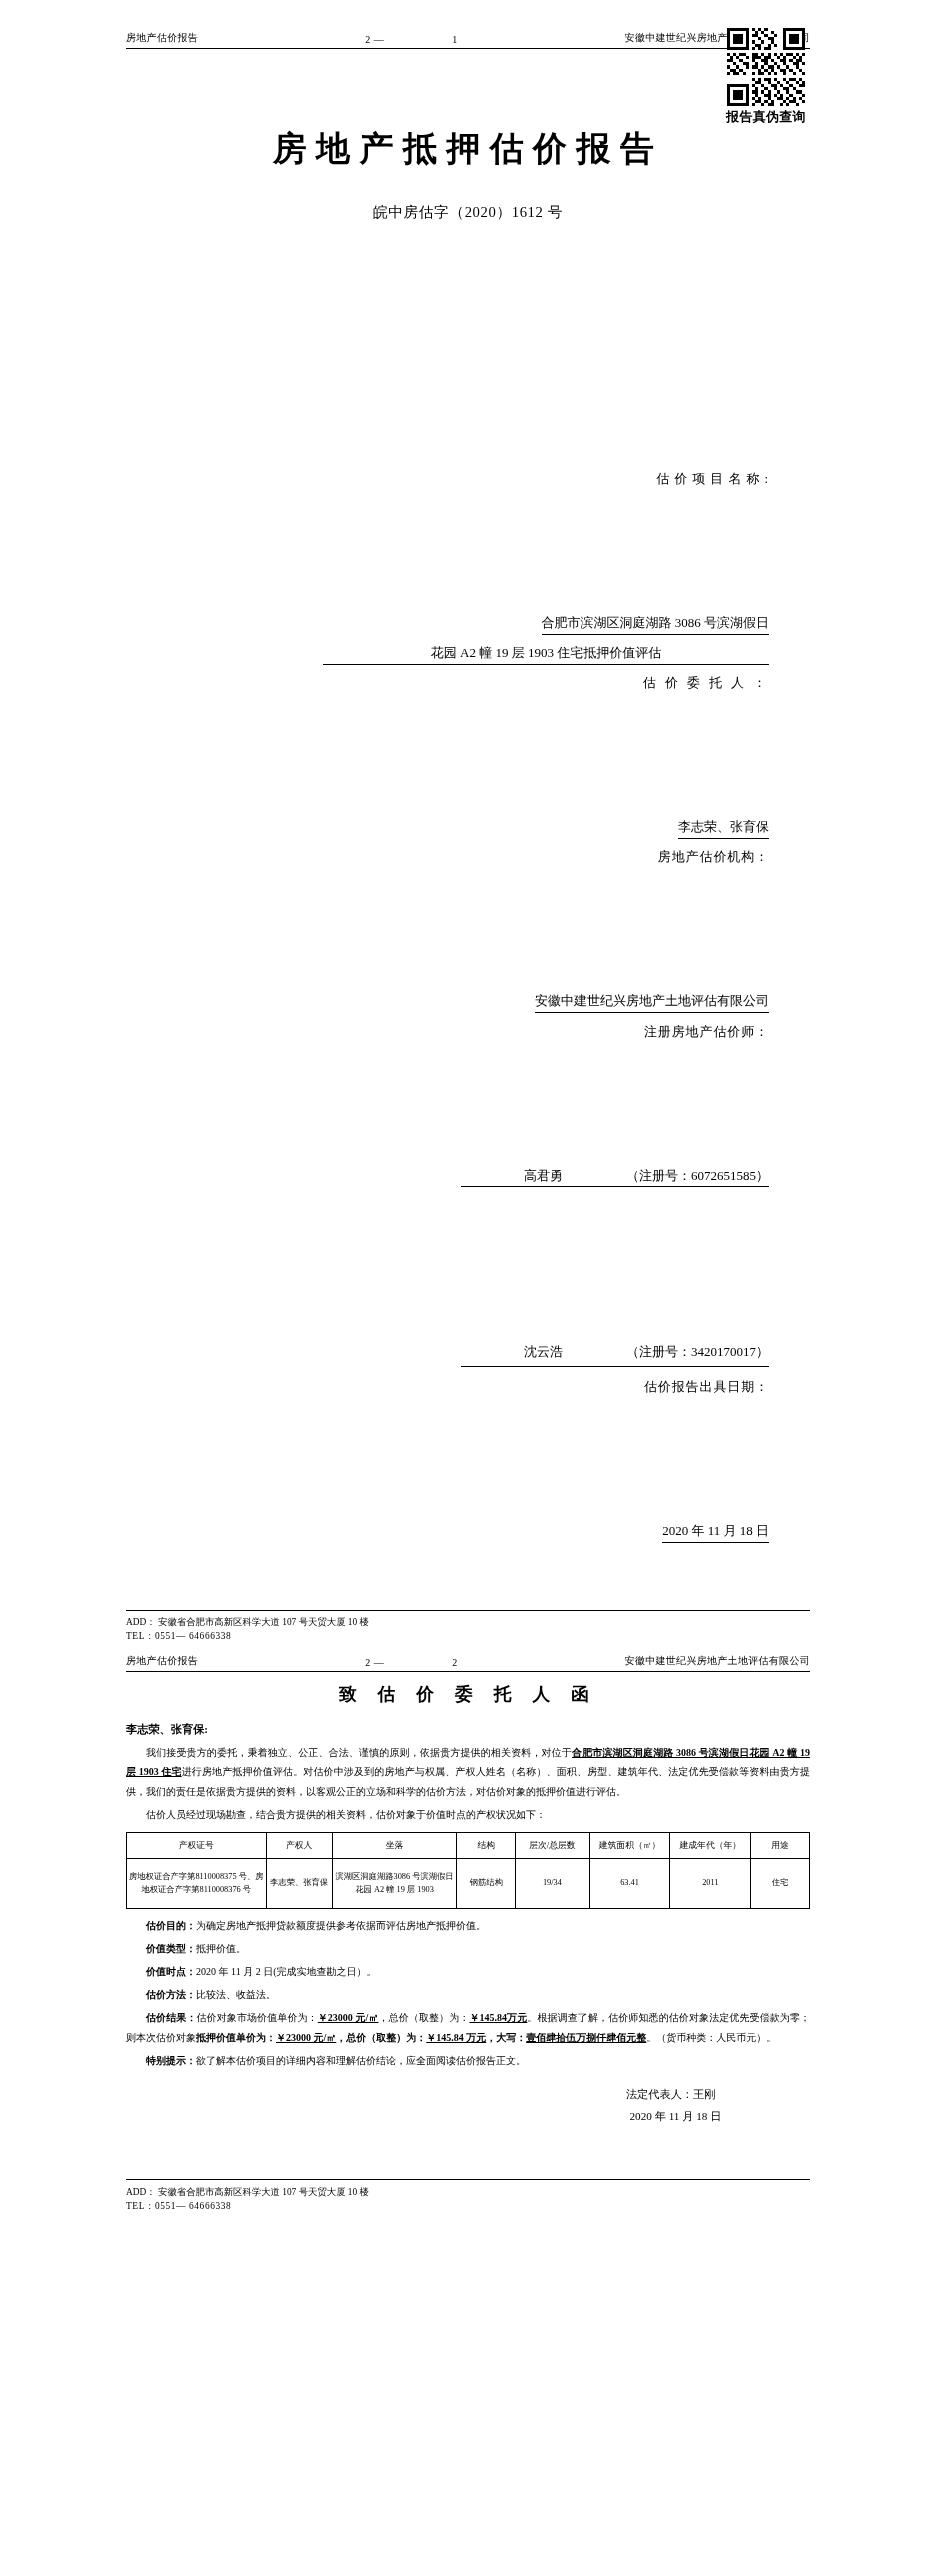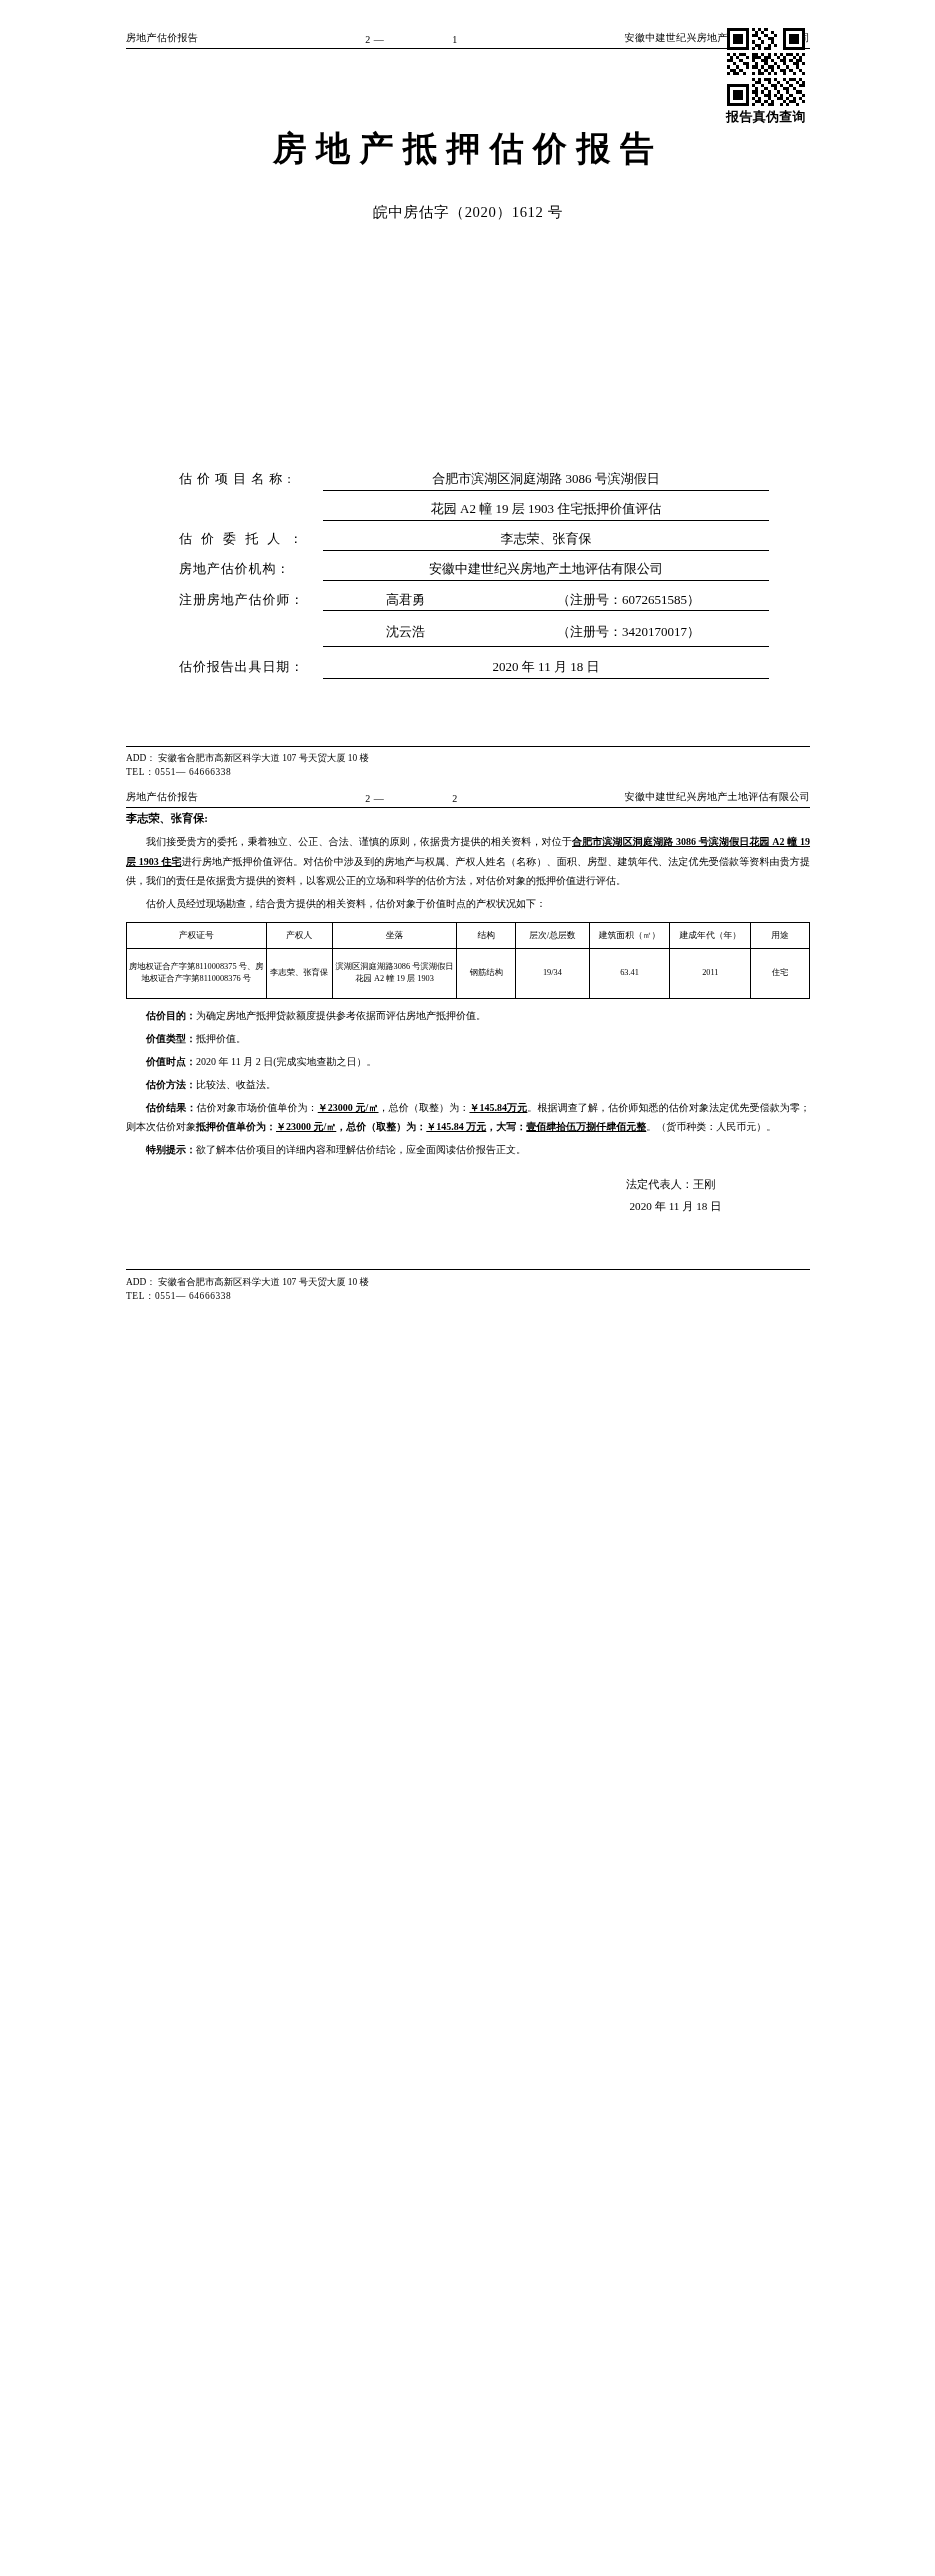--- a/index.html
+++ b/index.html
@@ -76,21 +76,23 @@
 
   
   .fields {
     margin-top: 248px;
     padding-left: 53px;
     padding-right: 41px;
     font-size: 13px;
   }
   .frow {
     display: flex;
+    align-items: flex-end;
     margin-bottom: 9.4px;
+    flex-direction: column;
   }
   .flabel {
     flex: 0 0 144px;
     letter-spacing: 2.9px;
     white-space: nowrap;
   }
   .flabel.tight { letter-spacing: 0.9px; }
   .fval {
     flex: 1 1 auto;
     border-bottom: 0.7px solid #000;
@@ -405,20 +407,21 @@
     <div class="run-head">
       <div class="left">房地产估价报告</div>
       <div class="mid">
         <span>2—</span>
         <span style="display:inline-block;width:53px;"></span>
         <span class="pg">2</span>
       </div>
       <div class="right">安徽中建世纪兴房地产土地评估有限公司</div>
     </div>
 
+    <div class="letter-title">致 估 价 委 托 人 函</div>
 
     <div class="salute">李志荣、张育保:</div>
 
     <p class="body"><span>我们接受贵方的委托，秉着独立、公正、合法、谨慎的原则，依据贵方提供的相关资料，对位于</span><span class="u">合肥市滨湖区洞庭湖路 3086 号滨湖假日花园 A2 幢 19 层 1903 住宅</span><span>进行房地产抵押价值评估。对估价中涉及到的房地产与权属、产权人姓名（名称）、面积、房型、建筑年代、法定优先受偿款等资料由贵方提供，我们的责任是依据贵方提供的资料，以客观公正的立场和科学的估价方法，对估价对象的抵押价值进行评估。</span></p>
 
     <p class="body">估价人员经过现场勘查，结合贵方提供的相关资料，估价对象于价值时点的产权状况如下：</p>
 
     <table class="prop">
       <thead>
         <tr>

